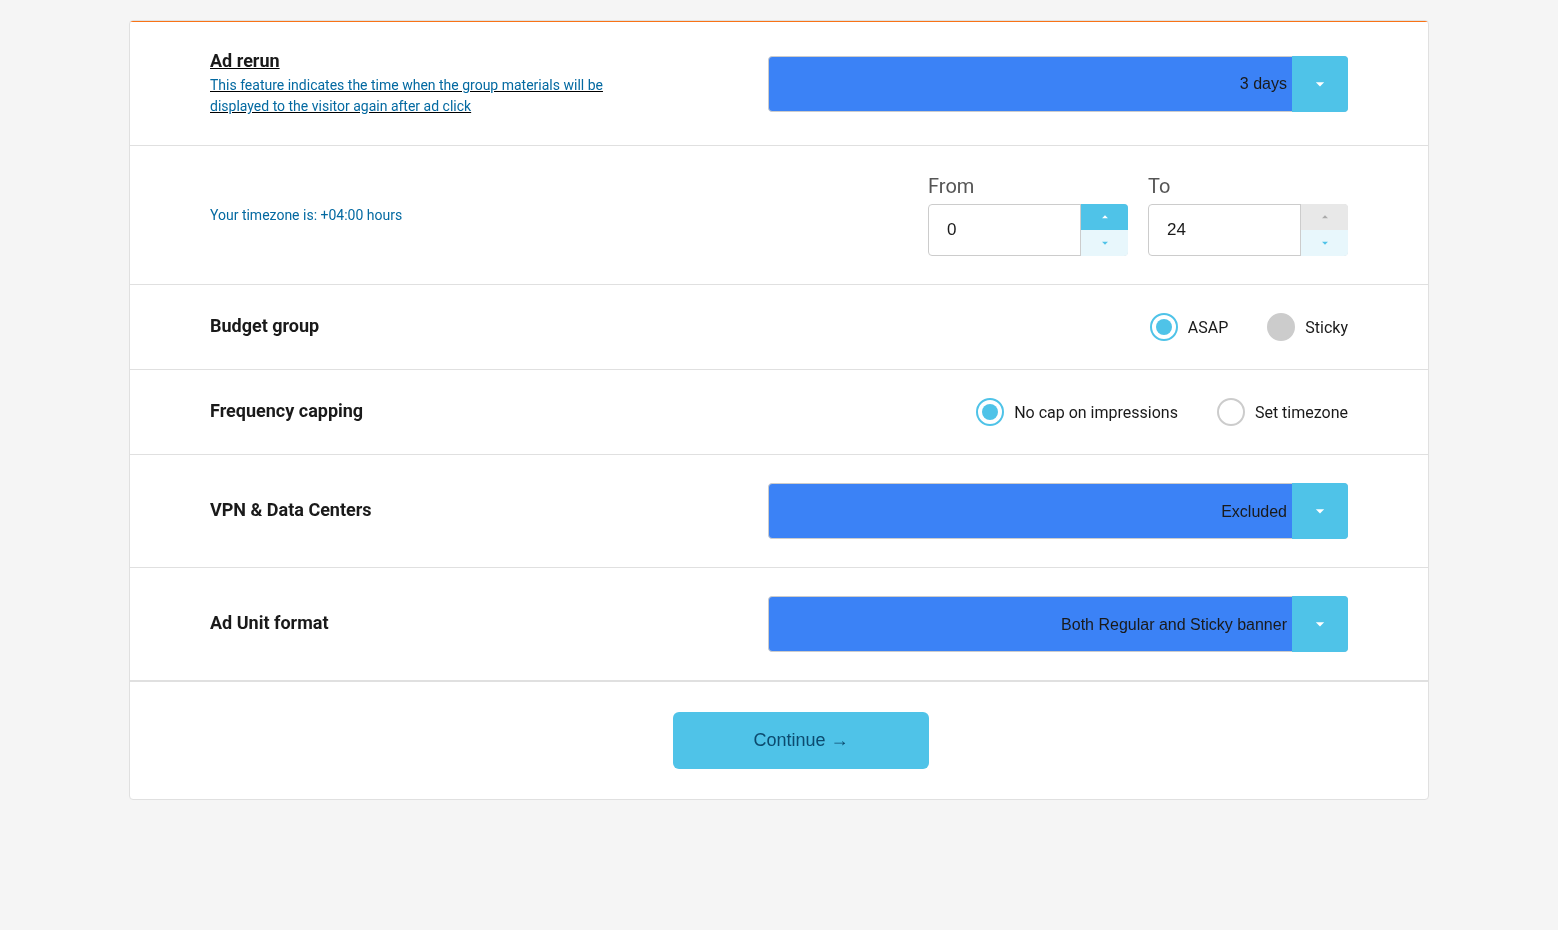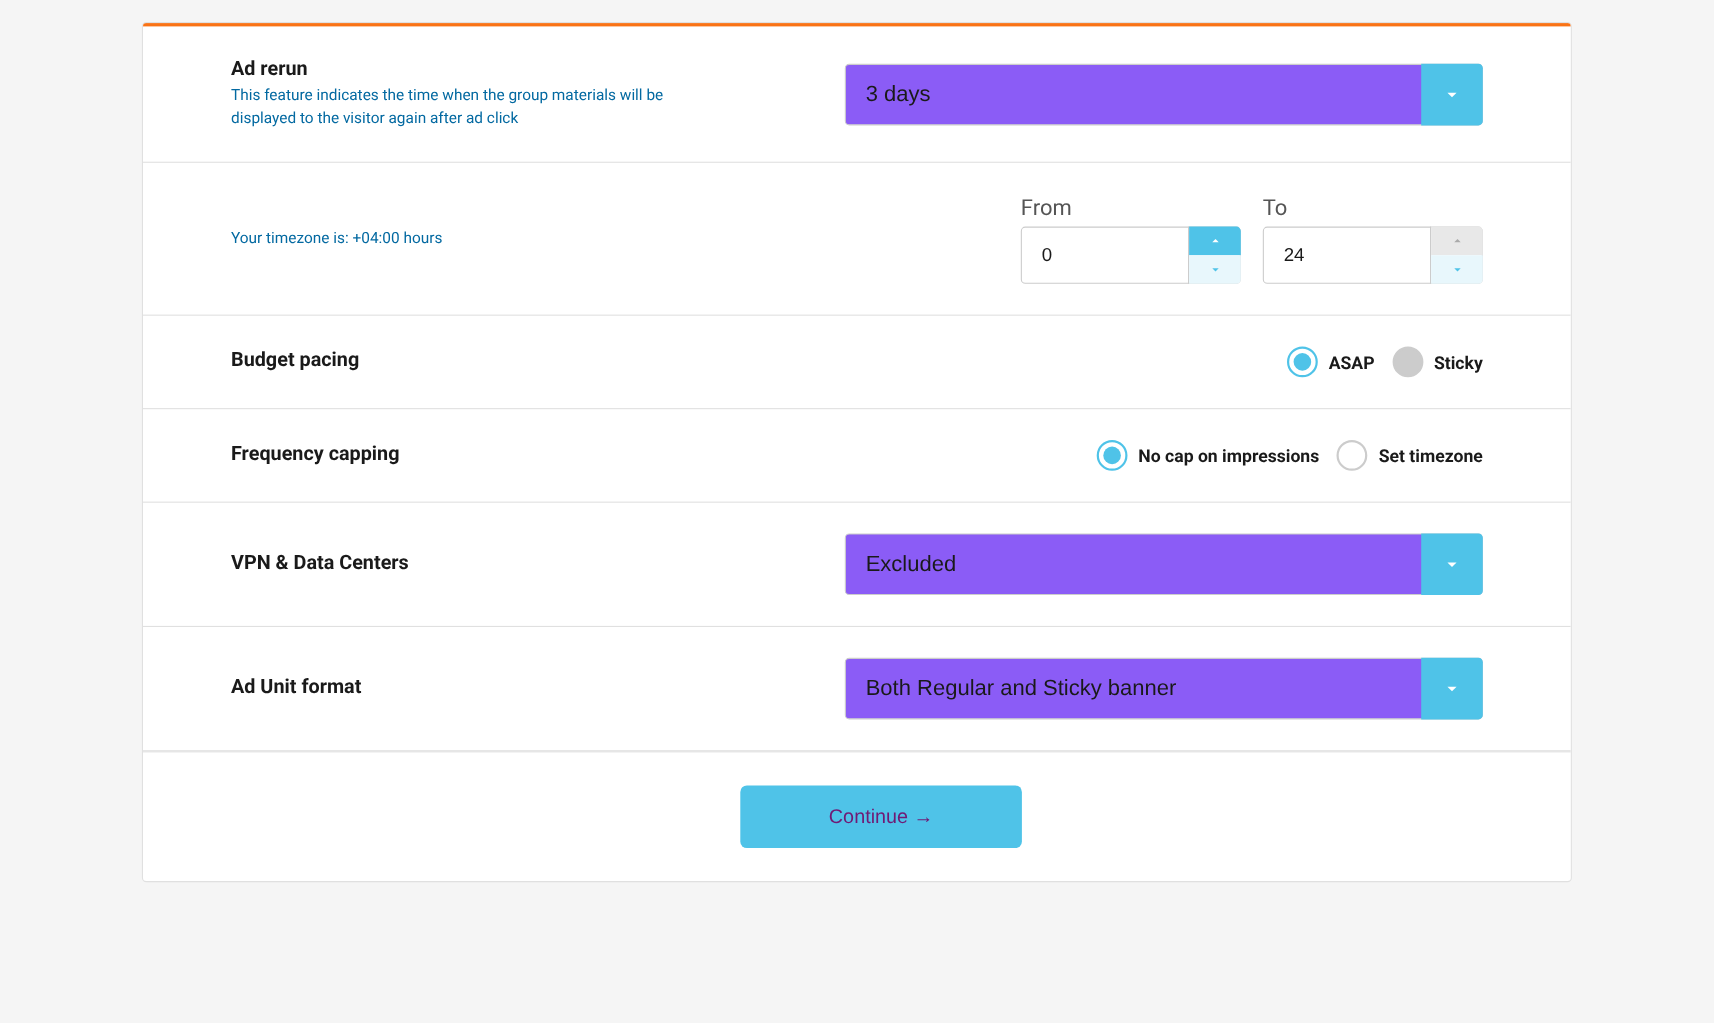--- a/index.html
+++ b/index.html
@@ -78,27 +78,28 @@
     .dropdown-wrapper {
       position: relative;
       width: 580px;
     }
 
     .dropdown-select {
       width: 100%;
       height: 56px;
       border: 1px solid #ccc;
       border-radius: 4px;
-      background: #8b5cf6;
-      font-size: 20px;
+      background: #3b82f6;
+      font-size: 16px;
       color: #1a1a1a;
       padding: 0 60px 0 18px;
       appearance: none;
       cursor: pointer;
       outline: none;
+      text-align: right;
     }
 
     .dropdown-btn {
       position: absolute;
       right: 0;
       top: 0;
       height: 100%;
       width: 56px;
       background: #4fc3e8;
       border: none;
@@ -193,22 +194,21 @@
     .time-arrow-down svg {
       fill: #4fc3e8;
       width: 14px;
       height: 14px;
     }
 
     
     .radio-group {
       display: flex;
       align-items: center;
-      gap: 16px;
-      font-weight: bold;
+      gap: 39px;
     }
 
     .radio-option {
       display: flex;
       align-items: center;
       gap: 10px;
       cursor: pointer;
     }
 
     .radio-circle {
@@ -242,36 +242,37 @@
     
     .continue-section {
       padding: 30px 80px;
       display: flex;
       justify-content: center;
       border-top: 1px solid #e0e0e0;
     }
 
     .continue-btn {
       background: #4fc3e8;
-      color: #701a75;
+      color: #0c4a6e;
       border: none;
       border-radius: 6px;
       font-size: 18px;
       font-weight: 500;
       padding: 18px 80px;
       cursor: pointer;
       display: flex;
       align-items: center;
       gap: 10px;
       margin-left: 44px;
     }
 
     
     .top-border {
-      border-top: 3px solid #f97316;
+      border-top: 1px solid #f97316;
+      text-decoration: underline;
     }
   </style>
 </head>
 <body>
 
 <div class="page-container">
   <div class="card">
 
     <div class="section top-border">
       <div class="section-left">
@@ -335,21 +336,21 @@
                 </svg>
               </button>
             </div>
           </div>
         </div>
       </div>
     </div>
 
     <div class="section">
       <div class="section-left">
-        <div class="section-label">Budget pacing</div>
+        <div class="section-label">Budget group</div>
       </div>
       <div class="section-right">
         <div class="radio-group">
           <label class="radio-option">
             <div class="radio-circle selected">
               <div class="radio-inner"></div>
             </div>
             <span class="radio-label">ASAP</span>
           </label>
           <label class="radio-option">

